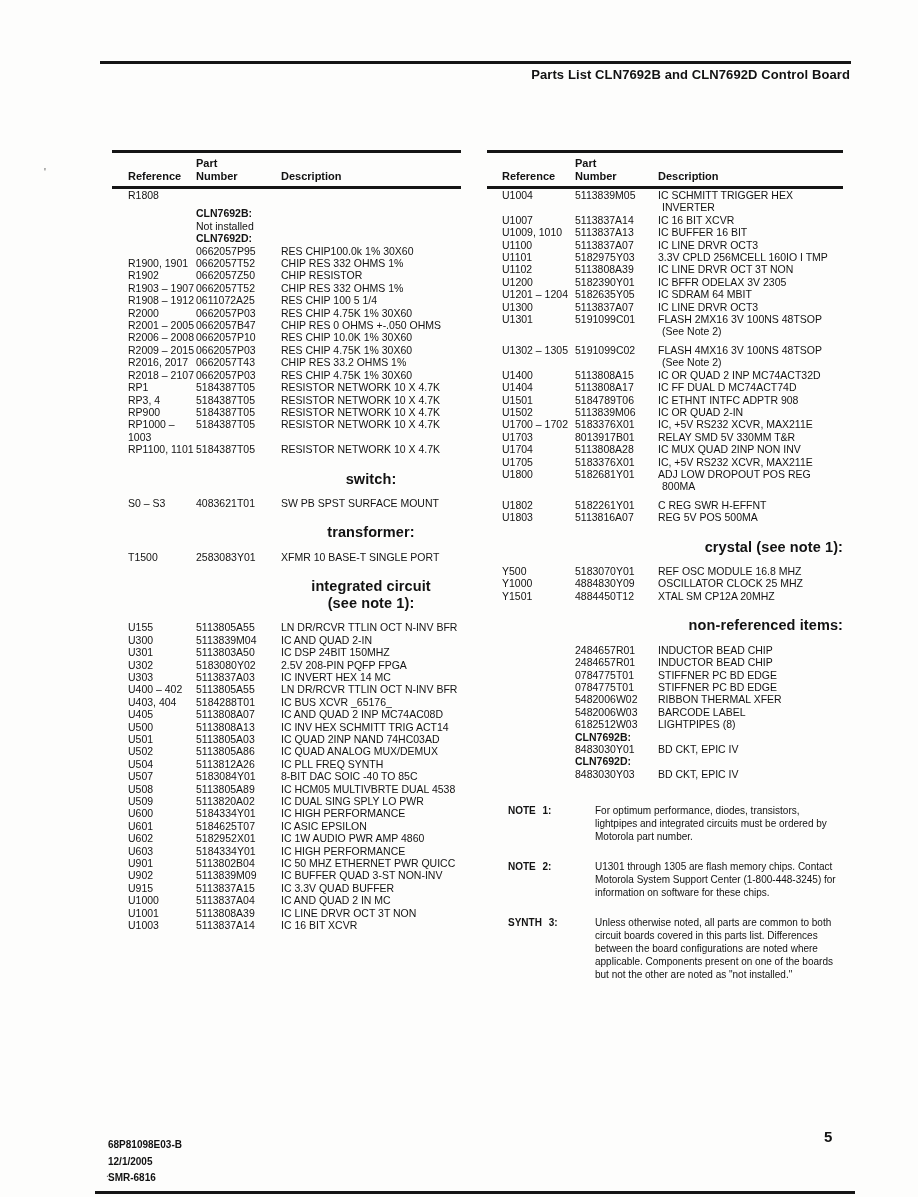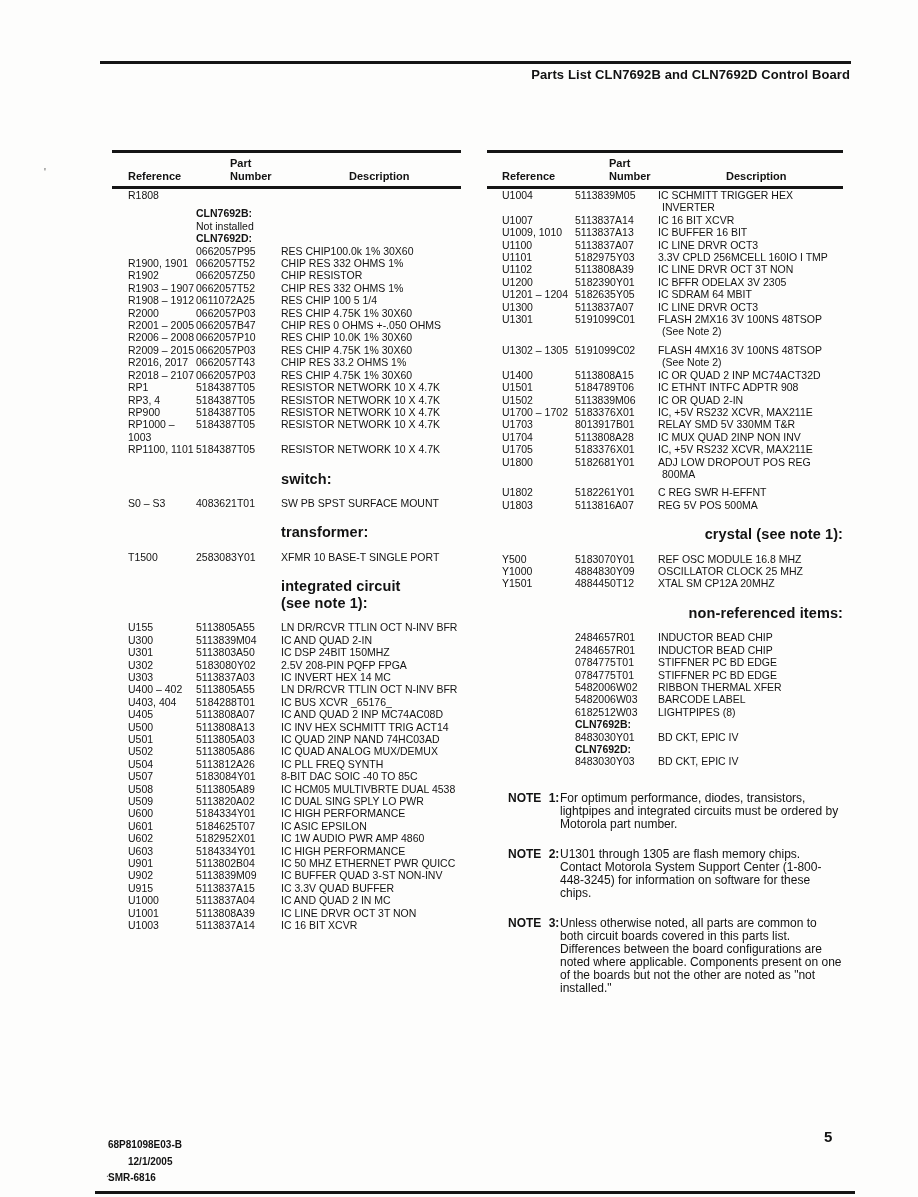--- a/index.html
+++ b/index.html
@@ -16,50 +16,50 @@
   }
   .stray{position:absolute;color:#555;font-size:10px;}
   
   .tbl{position:absolute;top:150px;}
   .tbl-left{left:112px;width:349px;}
   .tbl-right{left:487px;width:356px;}
   .thead{
     border-top:3px solid #151515;border-bottom:3px solid #151515;
     padding:4px 0 3px 0;font-weight:bold;font-size:11px;line-height:13px;
   }
-  .thead .hrow{display:grid;gap:34px;}
+  .thead .hrow{display:grid;}
   .tbl-left .hrow{grid-template-columns:68px 85px 1fr;padding-left:16px;}
   .tbl-right .hrow{grid-template-columns:73px 83px 1fr;padding-left:15px;}
   .tbody{}
   .row{display:grid;font-size:10.5px;line-height:12.4px;}
   .tbl-left .row{grid-template-columns:68px 85px 1fr;padding-left:16px;}
   .tbl-right .row{grid-template-columns:73px 83px 1fr;padding-left:15px;}
   .row.gap{margin-top:6px;}
   .row .b{font-weight:bold;}
   .desc2{padding-left:4px;}
   .section-heading{
     font-weight:bold;font-size:14.5px;line-height:16.5px;
     margin:15px 0 10px 0;letter-spacing:0.1px;
   }
-  .tbl-left .section-heading{padding-left:169px;}
+  .tbl-left .section-heading{padding-left:169px;text-align:center;}
   .tbl-right .section-heading{padding-left:171px;text-align:right;}
   
   .notes{margin-top:24px;}
   .note{
     display:grid;grid-template-columns:52px 1fr;
     padding-left:21px;margin-bottom:17px;
-    font-size:12px;line-height:13px;
+    font-size:10px;line-height:13px;gap:35px;
   }
   .note-label{font-weight:bold;word-spacing:4px;}
   
   .footer-left{
     position:absolute;left:108px;top:1139px;
     font-size:10px;font-weight:bold;display:flex;gap:22px;flex-direction:column;
   }
-  .footer-date{position:absolute;left:108px;top:1156px;font-size:10px;font-weight:bold;margin-left:20px;}
+  .footer-date{position:absolute;left:108px;top:1156px;font-size:10px;font-weight:bold;}
   .page-number{position:absolute;left:824px;top:1128px;font-size:15px;font-weight:bold;}
 </style>
 </head>
 <body>
 
 <div class="rule" style="left:100px;top:61px;width:751px;height:3px;"></div>
 <div class="page-title">Parts List CLN7692B and CLN7692D Control Board</div>
 <div class="stray" style="left:44px;top:167px;">'</div>
 
 <div class="tbl tbl-left">
@@ -392,20 +392,25 @@
         <div class="c-ref">U1302 – 1305</div>
         <div class="c-part">5191099C02</div>
         <div class="c-desc">FLASH 4MX16 3V 100NS 48TSOP<div class="desc2">(See Note 2)</div></div>
       </div>
       <div class="row">
         <div class="c-ref">U1400</div>
         <div class="c-part">5113808A15</div>
         <div class="c-desc">IC OR QUAD 2 INP MC74ACT32D</div>
       </div>
       <div class="row">
+        <div class="c-ref">U1404</div>
+        <div class="c-part">5113808A17</div>
+        <div class="c-desc">IC FF DUAL D MC74ACT74D</div>
+      </div>
+      <div class="row">
         <div class="c-ref">U1501</div>
         <div class="c-part">5184789T06</div>
         <div class="c-desc">IC ETHNT INTFC ADPTR 908</div>
       </div>
       <div class="row">
         <div class="c-ref">U1502</div>
         <div class="c-part">5113839M06</div>
         <div class="c-desc">IC OR QUAD 2-IN</div>
       </div>
       <div class="row">
@@ -523,21 +528,21 @@
   <div class="notes" id="notes">
       <div class="note">
         <div class="note-label">NOTE 1:</div>
         <div class="note-text">For optimum performance, diodes, transistors, lightpipes and integrated circuits must be ordered by Motorola part number.</div>
       </div>
       <div class="note">
         <div class="note-label">NOTE 2:</div>
         <div class="note-text">U1301 through 1305 are flash memory chips. Contact Motorola System Support Center (1-800-448-3245) for information on software for these chips.</div>
       </div>
       <div class="note">
-        <div class="note-label">NOTE 3:</div>
+        <div class="note-label">SYNTH 3:</div>
         <div class="note-text">Unless otherwise noted, all parts are common to both circuit boards covered in this parts list. Differences between the board configurations are noted where applicable. Components present on one of the boards but not the other are noted as "not installed."</div>
       </div>
     </div>
 </div>
 
 <div class="footer-left">
   <span>68P81098E03-B</span>
   <span>SMR-6816</span>
 </div>
 <div class="footer-date">12/1/2005</div>

